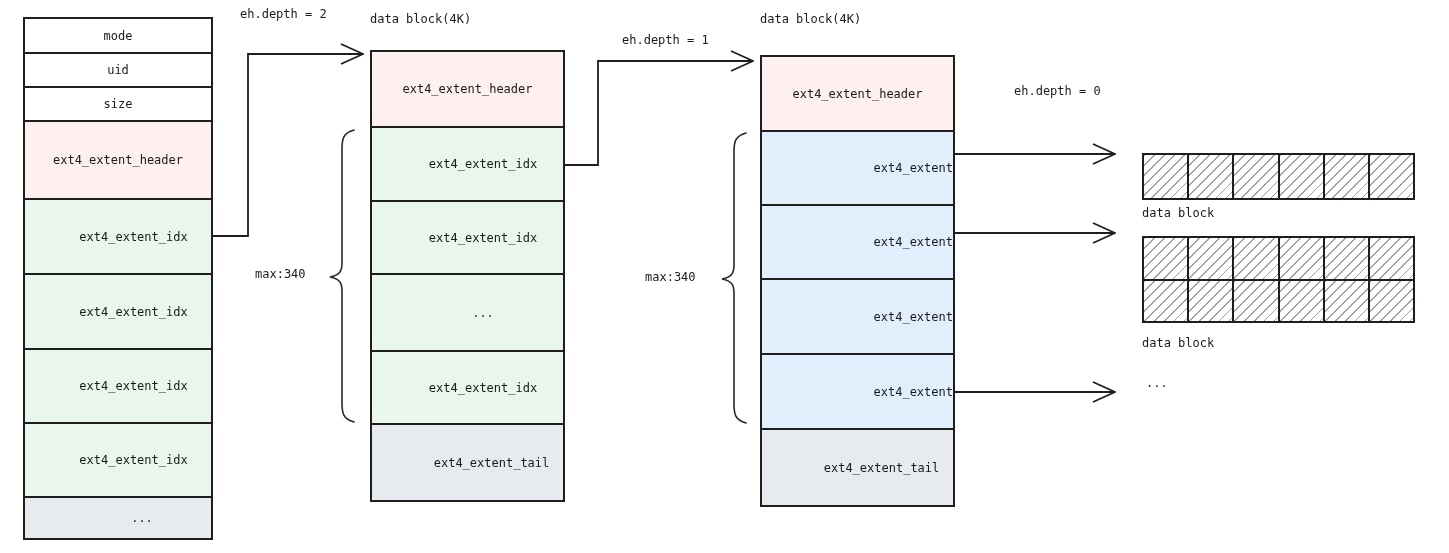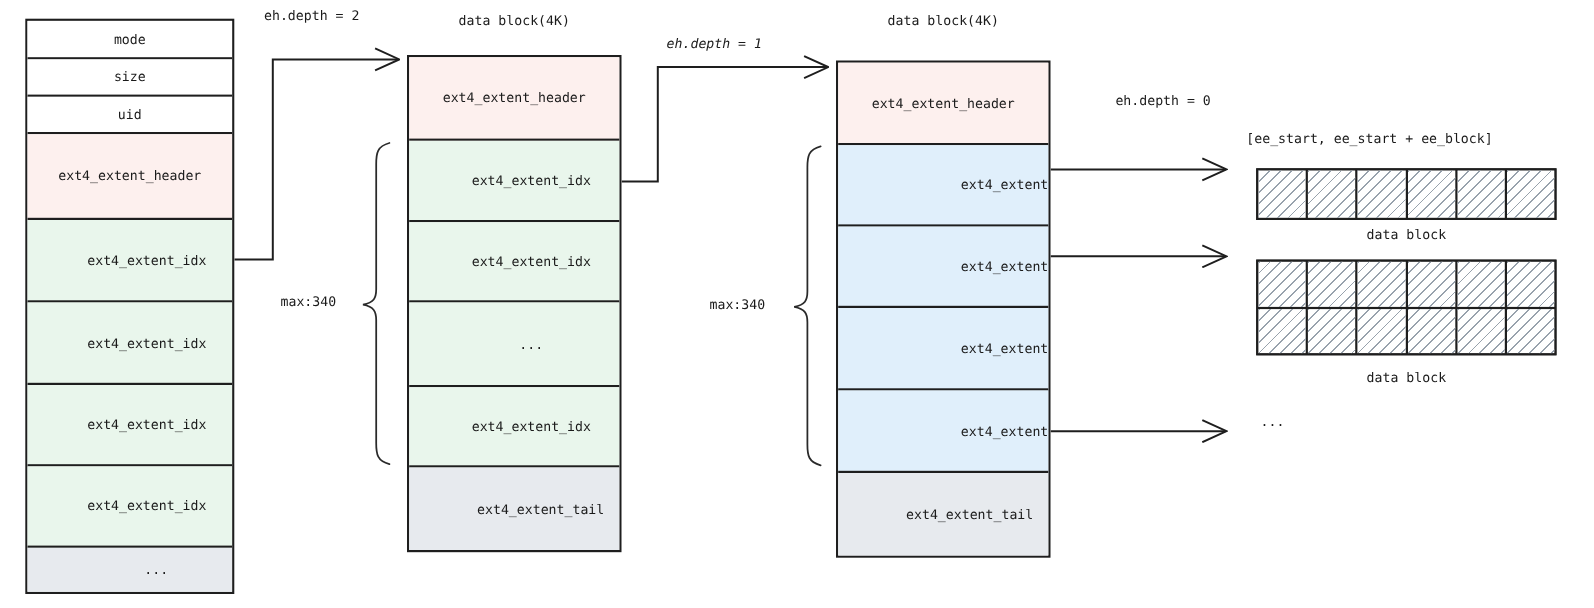--- a/index.html
+++ b/index.html
@@ -16,21 +16,21 @@
     display:flex;align-items:center;justify-content:center;
     white-space:nowrap;
   }
   .row:last-child{border-bottom:none;}
   .c-white{background:#ffffff;}
   .c-pink{background:#fdf0ee;}
   .c-green{background:#e9f6ec;padding-left:31px;}
   .c-blue{background:#e0effb;justify-content:flex-end;}
   .c-gray{background:#e7eaee;padding-left:48px;}
   .lbl{position:absolute;white-space:nowrap;}
-  .t-center{text-align:center;}
+  .t-center{}
   .hblock{
     position:absolute;box-sizing:border-box;display:grid;
     border:2px solid #1e1e1e;background:#1e1e1e;gap:2px;
   }
   .hcell{
     background-color:#ffffff;
     background-image:repeating-linear-gradient(135deg,#98a2ad 0,#98a2ad 1.2px,transparent 1.2px,transparent 7px);
   }
 </style>
 </head>
@@ -55,24 +55,24 @@
 
     <path d="M354 130 C343 133 342 139 342 149 L342 263 C342 271 340 275 330 277 C340 279 342 283 342 291 L342 403 C342 413 343 419 354 422" fill="none" stroke="#2a2a2a" stroke-width="1.6" stroke-linecap="round"></path>
     <path d="M746 133 C735 136 734 142 734 152 L734 265 C734 273 732 277 722 279 C732 281 734 285 734 293 L734 404 C734 414 735 420 746 423" fill="none" stroke="#2a2a2a" stroke-width="1.6" stroke-linecap="round"></path>
   </svg>
 
   <div class="col" style="left:23px;top:17px;width:190px;height:523px;">
     <div class="row c-white" style="height:35px">
         <span>mode</span>
       </div>
     <div class="row c-white" style="height:34px">
-        <span>size</span>
+        <span>uid</span>
       </div>
     <div class="row c-white" style="height:34px">
-        <span>uid</span>
+        <span>size</span>
       </div>
     <div class="row c-pink" style="height:78px">
         <span>ext4_extent_header</span>
       </div>
     <div class="row c-green" style="height:75px">
         <span>ext4_extent_idx</span>
       </div>
     <div class="row c-green" style="height:75px">
         <span>ext4_extent_idx</span>
       </div>
@@ -125,27 +125,26 @@
       </div>
     <div class="row c-blue" style="height:75px">
         <span>ext4_extent</span>
       </div>
     <div class="row c-gray" style="height:75px">
         <span>ext4_extent_tail</span>
       </div>
   </div>
 
   <div class="lbl" style="left:240px;top:7px;">eh.depth = 2</div>
-  <div class="lbl" style="left:606px;top:33px;font-style:italic;">eh.depth = 1</div>
+  <div class="lbl" style="left:622px;top:33px;">eh.depth = 1</div>
   <div class="lbl" style="left:1014px;top:84px;">eh.depth = 0</div>
 
   <div class="lbl" style="left:255px;top:267px;">max:340</div>
   <div class="lbl" style="left:645px;top:270px;">max:340</div>
 
-  <div class="lbl" style="left:1133px;top:119px;">[ee_start, ee_start + ee_block]</div>
 
   <div class="hblock" style="left:1142px;top:153px;width:273px;height:47px;grid-template-columns:repeat(6,1fr);">
     <div class="hcell"></div>
     <div class="hcell"></div>
     <div class="hcell"></div>
     <div class="hcell"></div>
     <div class="hcell"></div>
     <div class="hcell"></div>
   </div>
   <div class="lbl t-center" style="left:1142px;top:206px;width:273px;">data block</div>

